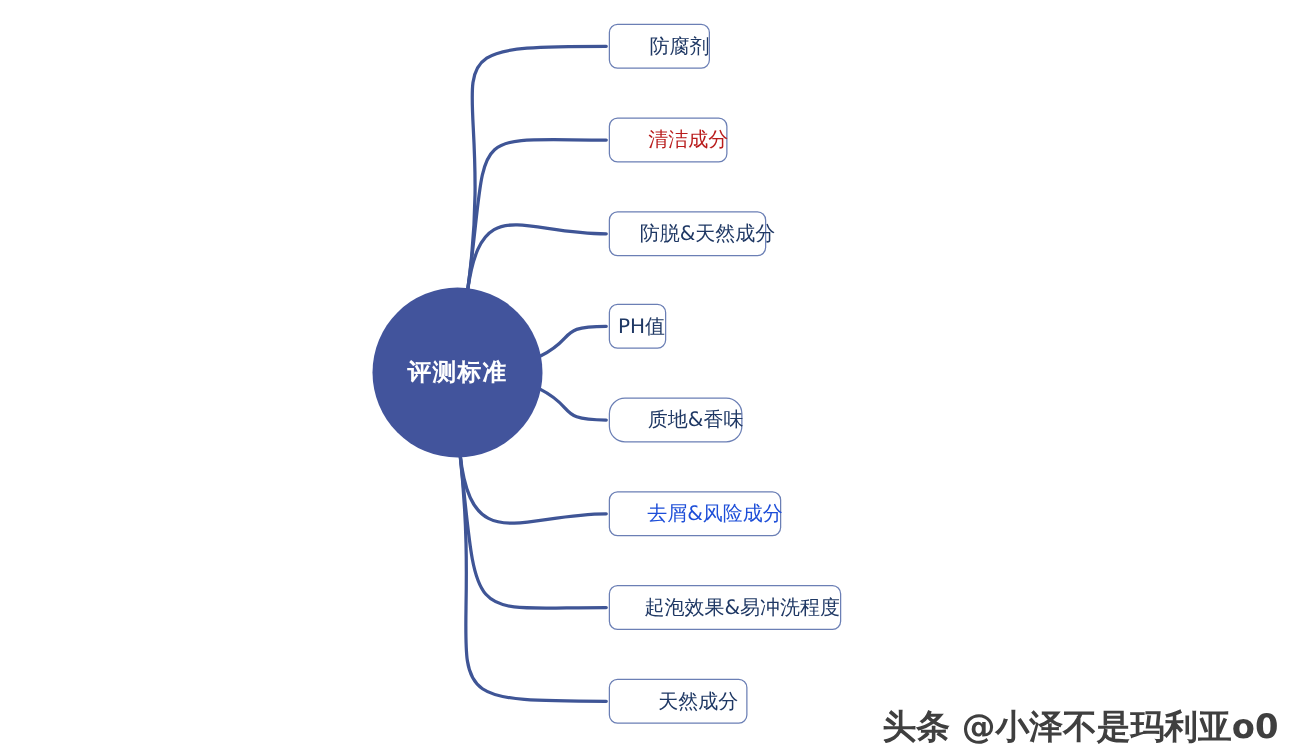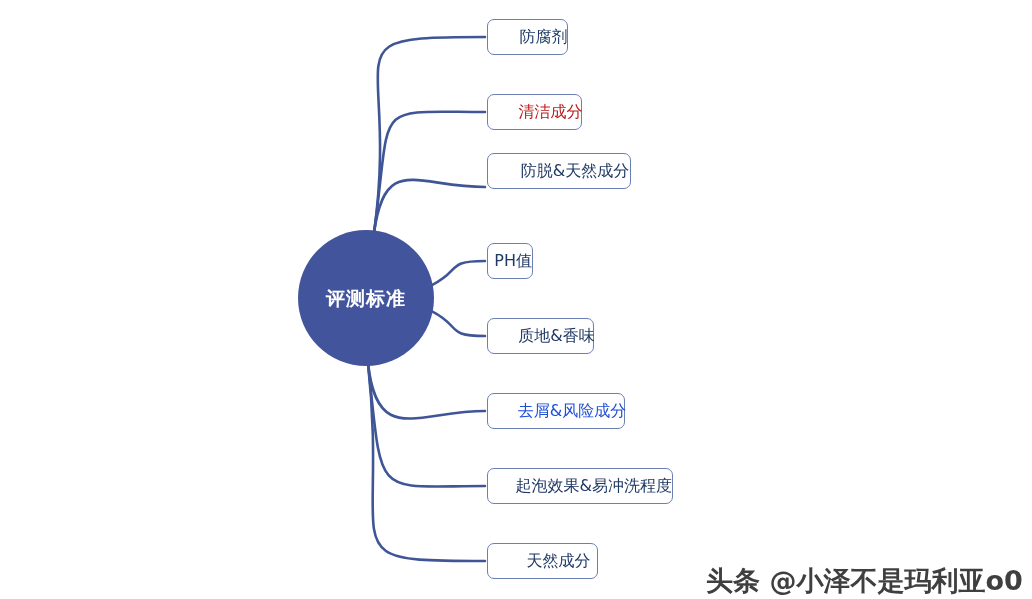--- a/index.html
+++ b/index.html
@@ -96,27 +96,27 @@
   <text id="center-node-label" class="center-label" x="366" y="298" text-anchor="middle" dominant-baseline="central" fill="#ffffff">评测标准</text>
 </svg>
 
 <div id="nodes-layer">
     <div class="node-box" style="left: 487px; top: 19px; width: 81px; border-color: rgb(107, 127, 181); color: rgb(31, 56, 100);">
       <span>防腐剂</span>
     </div>
     <div class="node-box" style="left: 487px; top: 94px; width: 95px; border-color: rgb(107, 127, 181); color: #b91c1c;">
       <span>清洁成分</span>
     </div>
-    <div class="node-box" style="left: 487px; top: 153px; width: 144px; border-color: rgb(107, 127, 181); color: rgb(31, 56, 100);">
+    <div class="node-box" style="left: 487px; top: 169px; width: 126px; border-color: rgb(107, 127, 181); color: rgb(31, 56, 100);">
       <span>防脱&amp;天然成分</span>
     </div>
     <div class="node-box" style="left: 487px; top: 243px; width: 46px; border-color: rgb(107, 127, 181); color: rgb(31, 56, 100); justify-content: flex-end;">
       <span>PH值</span>
     </div>
-    <div class="node-box" style="left: 487px; top: 318px; width: 107px; border-color: rgb(107, 127, 181); color: rgb(31, 56, 100);">
+    <div class="node-box" style="left: 487px; top: 318px; width: 107px; border-color: rgb(107, 127, 181); color: rgb(31, 56, 100); border-radius: 13px;">
       <span>质地&amp;香味</span>
     </div>
     <div class="node-box" style="left: 487px; top: 393px; width: 138px; border-color: rgb(107, 127, 181); color: #1d4ed8;">
       <span>去屑&amp;风险成分</span>
     </div>
     <div class="node-box" style="left: 487px; top: 468px; width: 186px; border-color: rgb(107, 127, 181); color: rgb(31, 56, 100); justify-content: flex-end;">
       <span>起泡效果&amp;易冲洗程度</span>
     </div>
     <div class="node-box" style="left: 487px; top: 543px; width: 111px; border-color: rgb(107, 127, 181); color: rgb(31, 56, 100);">
       <span>天然成分</span>

